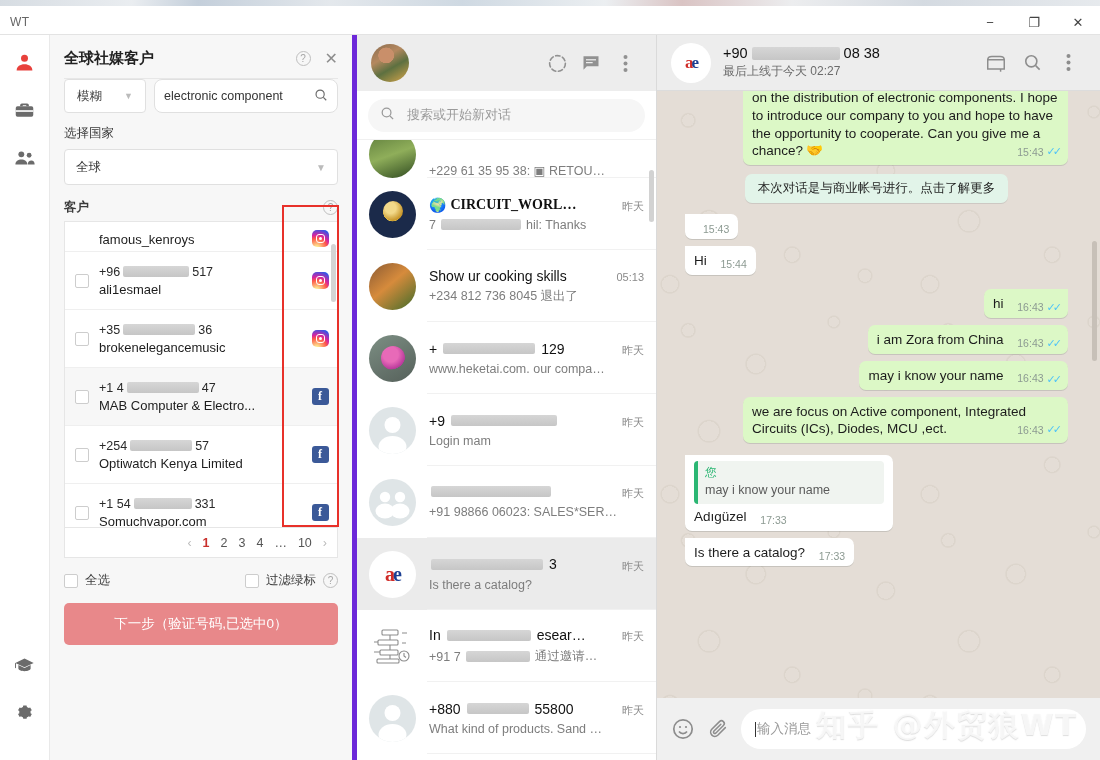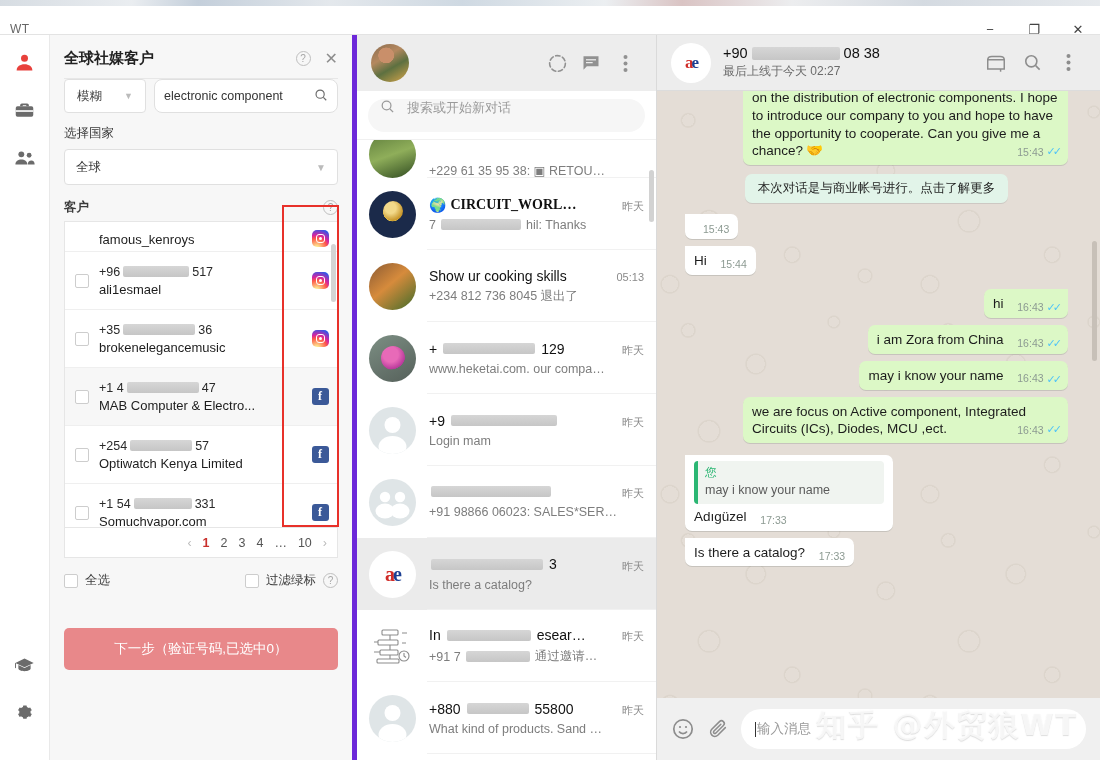--- a/index.html
+++ b/index.html
@@ -14,21 +14,21 @@
   .desktop-strip {
     position:absolute; top:0; left:0; width:1100px; height:6px;
     background: linear-gradient(90deg,#cfd6dd 0%, #e6eaee 12%, #b9c6d4 18%,
       #dfe4e9 30%, #c6d2dd 42%, #e8ecef 55%, #d3b9b9 62%, #e9eaec 72%,
       #cdd4dc 84%, #e2e6ea 100%);
     opacity:.85;
   }
 
   
   .titlebar {
-    position:absolute; top:15px; left:0; width:1100px; height:28px;
+    position:absolute; top:8px; left:0; width:1100px; height:28px;
     background:#ffffff; display:flex; align-items:center;
   }
   .titlebar .wt {
     margin-left:10px; font-size:12px; color:#666; letter-spacing:.5px;
   }
   .winbtns { margin-left:auto; display:flex; }
   .winbtn {
     width:44px; height:28px; display:flex; align-items:center;
     justify-content:center; color:#444; font-size:13px; cursor:pointer;
   }
@@ -166,21 +166,21 @@
   .pager .cur { color:#c9302c; font-weight:700; }
   .pager .arw { color:#bbb; }
 
   .opt-row {
     display:flex; align-items:center; margin-top:14px; font-size:12.5px;
     color:#3a3a3a;
   }
   .opt-row .sp { flex:1; }
   .opt { display:flex; align-items:center; gap:7px; cursor:pointer; }
   .next-btn {
-    margin-top:39px; height:42px; border-radius:5px; background:#e8888a;
+    margin-top:14px; height:42px; border-radius:5px; background:#e8888a;
     color:#fff; font-size:13.5px; display:flex; align-items:center;
     justify-content:center; cursor:pointer;
   }
 
   
   .chatlist {
     width:300px; flex:none; background:#fff; border-right:1px solid #dadada;
     display:flex; flex-direction:column;
   }
   .cl-head {
@@ -197,21 +197,21 @@
   .cl-ic {
     width:34px; height:34px; display:flex; align-items:center;
     justify-content:center; color:#919191; cursor:pointer;
   }
   .cl-search {
     height:49px; background:#fff; display:flex; align-items:center;
     padding:0 11px; flex:none; border-bottom:1px solid #f0f0f0;
   }
   .cl-search-in {
     flex:1; height:33px; background:#f6f6f6; border-radius:17px;
-    display:flex; align-items:flex-start; padding:0 12px; gap:12px;
+    display:flex; align-items:center; padding:0 12px; gap:12px;
     font-size:13px; color:#9a9a9a; cursor:text;
   }
   .cl-rows { flex:1; overflow:hidden; position:relative; }
   .crow {
     height:72px; display:flex; align-items:center; padding:0 0 0 12px;
     cursor:pointer; position:relative;
   }
   .crow.sel { background:#ebebeb; }
   .crow.partial { height:38px; align-items:flex-end; padding-bottom:0; }
   .crow::after {

